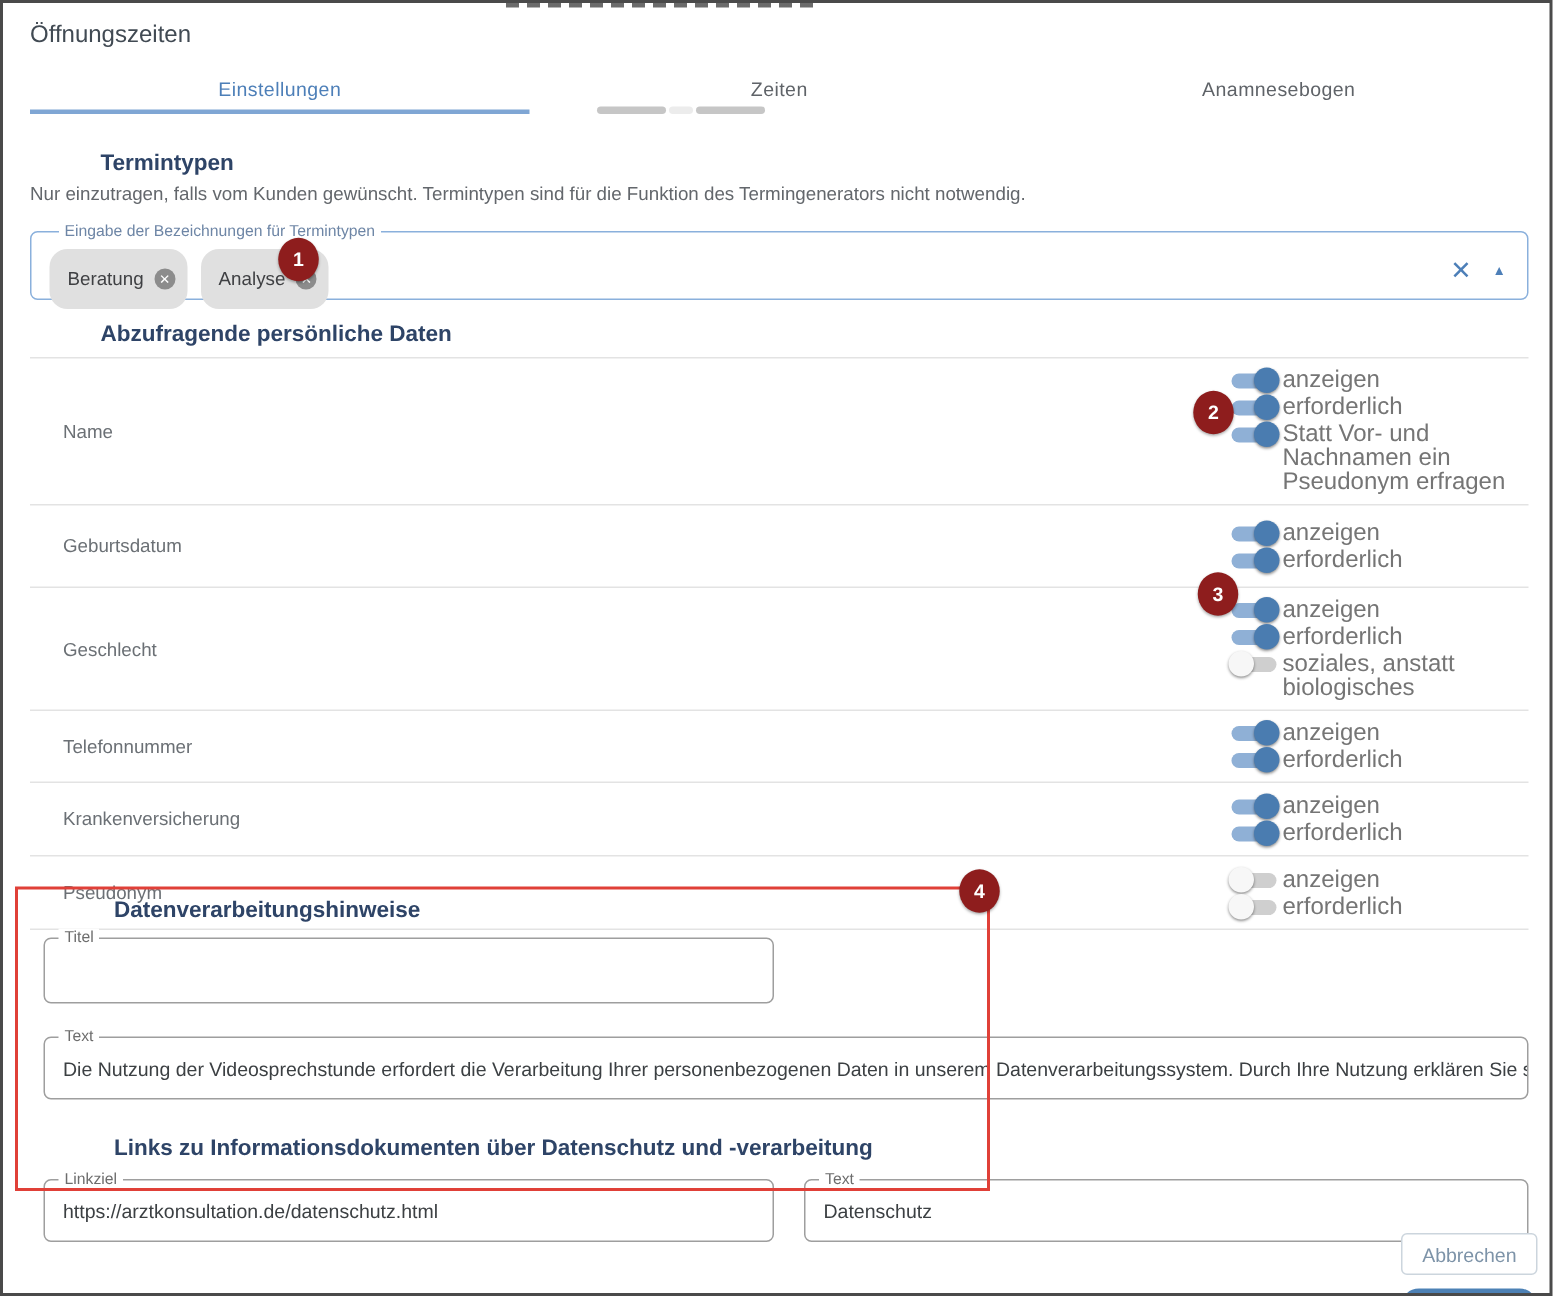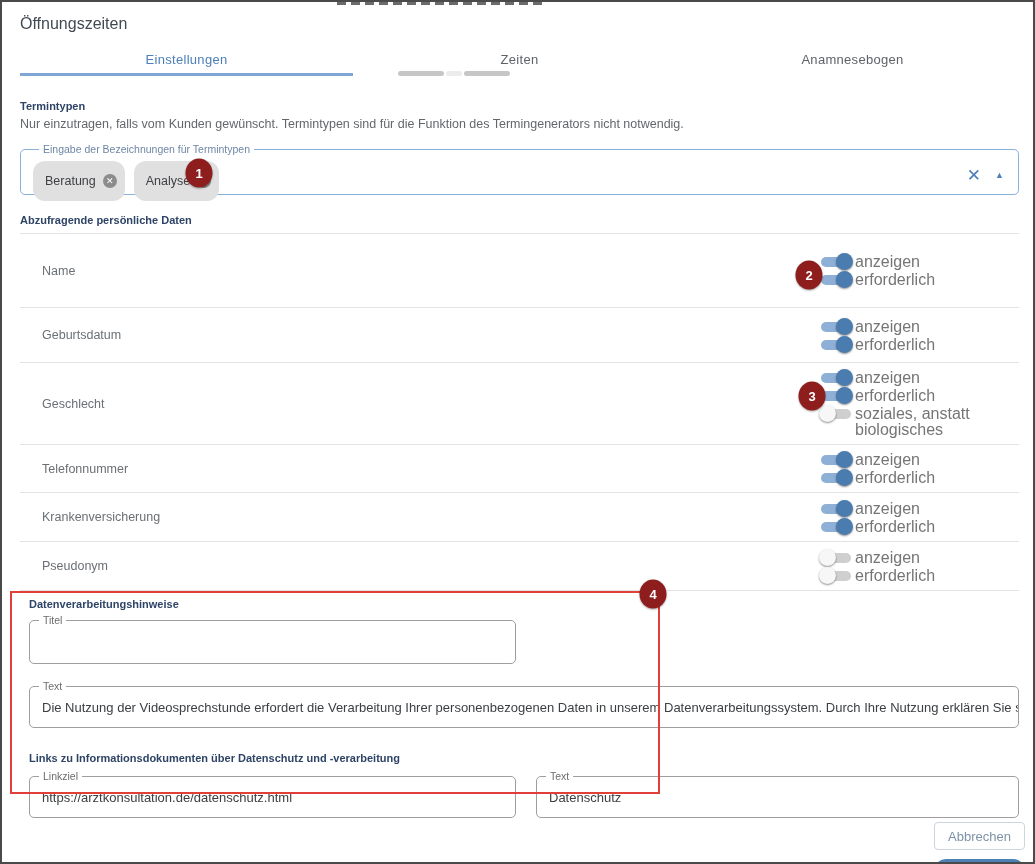--- a/index.html
+++ b/index.html
@@ -20,21 +20,21 @@
   .tab{flex:1 1 0;position:relative;display:flex;align-items:center;justify-content:center;
     font-size:13px;color:#5f6368;letter-spacing:.3px;cursor:pointer;text-align:right;}
   .tab.active{color:#4d7fb8;}
   .tab.active:after{content:"";position:absolute;left:0;right:0;bottom:0;height:3px;background:#7fa6d4;}
   .skeleton{position:absolute;left:396px;top:69px;display:flex;align-items:center;}
   .skel-bar{width:46px;height:5px;border-radius:3px;background:#c6c6c6;}
   .skel-bar.faint{width:16px;background:#ececec;margin:0 2px;}
 
   
   .sec-termintypen{position:absolute;left:18px;top:98px;width:999px;}
-  .sec-heading{font-size:11px;font-weight:bold;color:#2e4467;}
+  .sec-heading{font-size:15px;font-weight:bold;color:#2e4467;margin-left:47px;}
   .sec-sub{margin-top:5px;font-size:12.5px;color:#63676c;}
   .chips-fieldset{margin:12px 0 0 0;padding:6px 12px 12px 12px;height:52px;
     border:1.5px solid #8ab0dc;border-radius:5px;position:relative;}
   .chips-fieldset legend{font-size:10.5px;color:#6e86a6;padding:0 4px;margin-left:6px;}
   .chips-row{display:flex;gap:9px;align-items:center;}
   .chip{display:inline-flex;align-items:center;gap:7px;height:40px;padding:0 8px 0 12px;
     background:#e0e0e0;border-radius:12px;font-size:12.5px;color:#3f4043;}
   .chip-remove{width:14px;height:14px;border-radius:50%;background:#8c8c8c;color:#fff;
     display:inline-flex;align-items:center;justify-content:center;font-size:9px;line-height:1;cursor:pointer;}
   .field-icons{position:absolute;right:14px;top:12px;display:flex;align-items:center;gap:14px;}
@@ -140,20 +140,28 @@
             </span>
           <span class="toggle-label">anzeigen</span>
         </div>
         <div class="toggle on">
           <span class="tgl">
               <span class="track"></span>
               <span class="thumb"></span>
             </span>
           <span class="toggle-label">erforderlich</span>
         </div>
+        <div class="toggle on">
+          <span class="tgl">
+              <span class="track"></span>
+              <span class="thumb"></span>
+            </span>
+          <span class="toggle-label">Statt Vor- und Nachnamen ein
+Pseudonym erfragen</span>
+        </div>
       </div>
     </div>
 
     <div class="p-row rh-geb">
       <div class="p-row-label">Geburtsdatum</div>
       <div class="p-row-toggles">
         <div class="toggle on">
           <span class="tgl">
               <span class="track"></span>
               <span class="thumb"></span>

